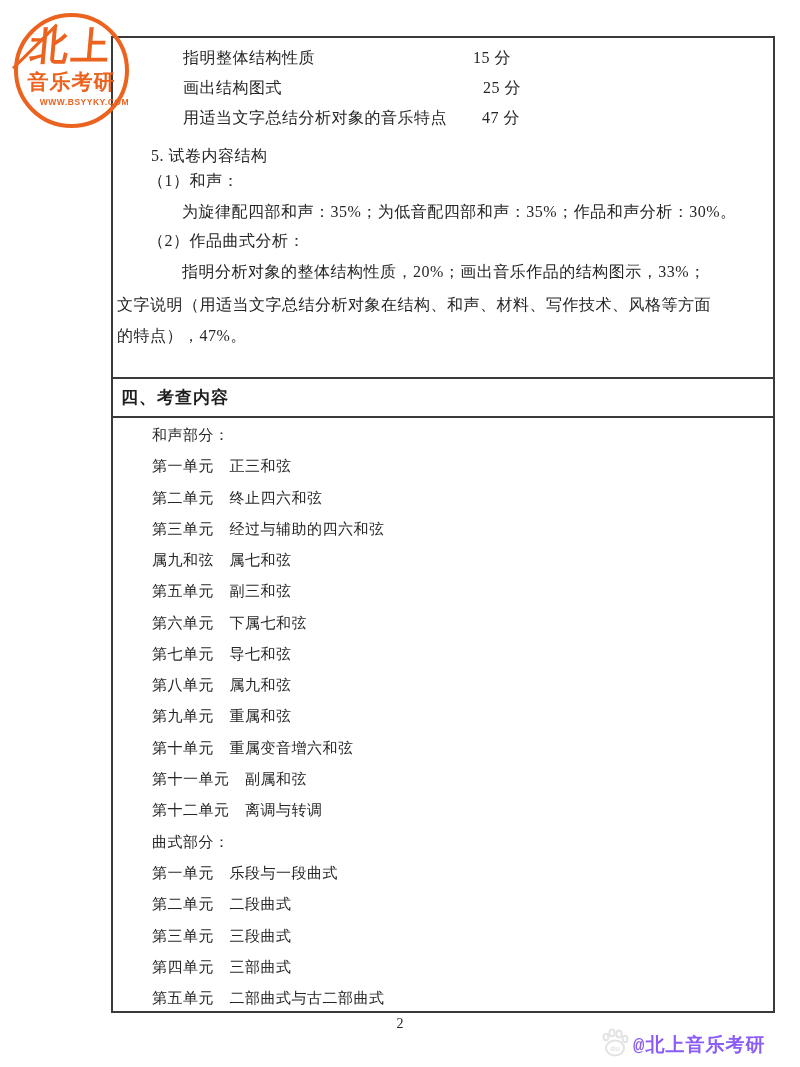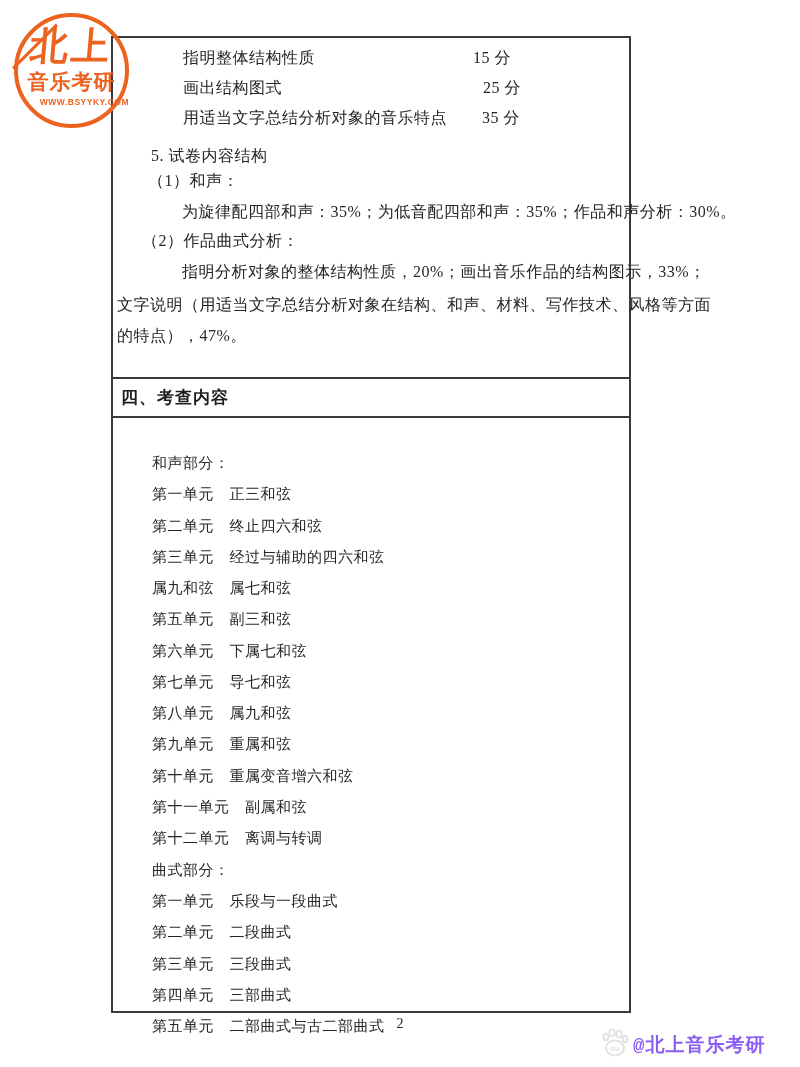--- a/index.html
+++ b/index.html
@@ -23,32 +23,32 @@
     font-family: "Liberation Sans", sans-serif; font-weight: 900; font-size: 38px;
     color: #EC6320; transform: skewX(-5deg); letter-spacing: 3px; line-height: 42px; }
   .logo-subtitle { position: absolute; left: 0; right: 0; top: 57px; text-align: center;
     font-family: Liberation Sans, sans-serif; font-weight: 900; font-size: 21px;
     color: #EC6320; letter-spacing: 1px; line-height: 24px; }
   .logo-url { position: absolute; left: 0; right: 0; top: 84px; text-align: right;
     font-family: "Liberation Sans", sans-serif; font-weight: bold; font-size: 8.5px;
     color: #EC6320; letter-spacing: 0.5px; }
 
   
-  .box { position: absolute; box-sizing: border-box; left: 111px; width: 520px; }
+  .box { position: absolute; box-sizing: border-box; left: 111px; width: 664px; }
   .box-top    { top: 36px;  height: 341px; border: 2px solid #3A3A3A; border-bottom: none; }
   .box-header { top: 377px; height: 41px;  border: 2px solid #3A3A3A; }
   .box-body   { top: 418px; height: 595px; border: 2px solid #3A3A3A; border-top: none; }
   .section-title { display: block; padding-left: 8px; line-height: 37px;
     font-weight: bold; font-size: 17px; letter-spacing: 1px; color: #1e1e1e; }
 
   
   .line { position: absolute; font-size: 16px; line-height: 22px;
     letter-spacing: 0.5px; white-space: pre; color: #262626; }
   .unit { position: absolute; left: 152px; font-size: 15px; line-height: 22px;
-    letter-spacing: 0.5px; white-space: pre; color: #262626; margin-top: 28px; }
+    letter-spacing: 0.5px; white-space: pre; color: #262626; }
 
   
   .page-number { position: absolute; top: 1016px; left: 0; width: 800px;
     text-align: center; font-size: 14px; color: #262626; }
   .watermark { position: absolute; left: 600px; top: 1028px; display: flex;
     align-items: center; gap: 3px; color: #E3E3E3; }
   .watermark-text { font-family: Liberation Mono, monospace; font-weight: bold;
     font-size: 19px; letter-spacing: 1px; color: #8b5cf6; white-space: pre; }
 </style>
 </head>
@@ -68,26 +68,26 @@
   <div class="box box-header">
     <span class="section-title">四、考查内容</span>
   </div>
   <div class="box box-body"></div>
 
   <div class="line" style="left:183px; top:47px">指明整体结构性质</div>
   <div class="line" style="left:473px; top:47px">15 分</div>
   <div class="line" style="left:183px; top:77px">画出结构图式</div>
   <div class="line" style="left:483px; top:77px">25 分</div>
   <div class="line" style="left:183px; top:107px">用适当文字总结分析对象的音乐特点</div>
-  <div class="line" style="left:482px; top:107px">35 分</div>
+  <div class="line" style="left:482px; top:107px">47 分</div>
 
   <div class="line" style="left:151px; top:145px">5. 试卷内容结构</div>
   <div class="line" style="left:148px; top:170px">（1）和声：</div>
   <div class="line" style="left:182px; top:201px">为旋律配四部和声：35%；为低音配四部和声：35%；作品和声分析：30%。</div>
-  <div class="line" style="left:142px; top:230px">（2）作品曲式分析：</div>
+  <div class="line" style="left:148px; top:230px">（2）作品曲式分析：</div>
   <div class="line" style="left:182px; top:261px">指明分析对象的整体结构性质，20%；画出音乐作品的结构图示，33%；</div>
   <div class="line" style="left:117px; top:294px">文字说明（用适当文字总结分析对象在结构、和声、材料、写作技术、风格等方面</div>
   <div class="line" style="left:117px; top:325px">的特点），47%。</div>
 
   <div class="unit" style="top:424px">和声部分：</div>
   <div class="unit" style="top:455px">第一单元　正三和弦</div>
   <div class="unit" style="top:518px">第三单元　经过与辅助的四六和弦</div>
   <div class="unit" style="top:487px">第二单元　终止四六和弦</div>
   <div class="unit" style="top:549px">属九和弦　属七和弦</div>
   <div class="unit" style="top:580px">第五单元　副三和弦</div>

